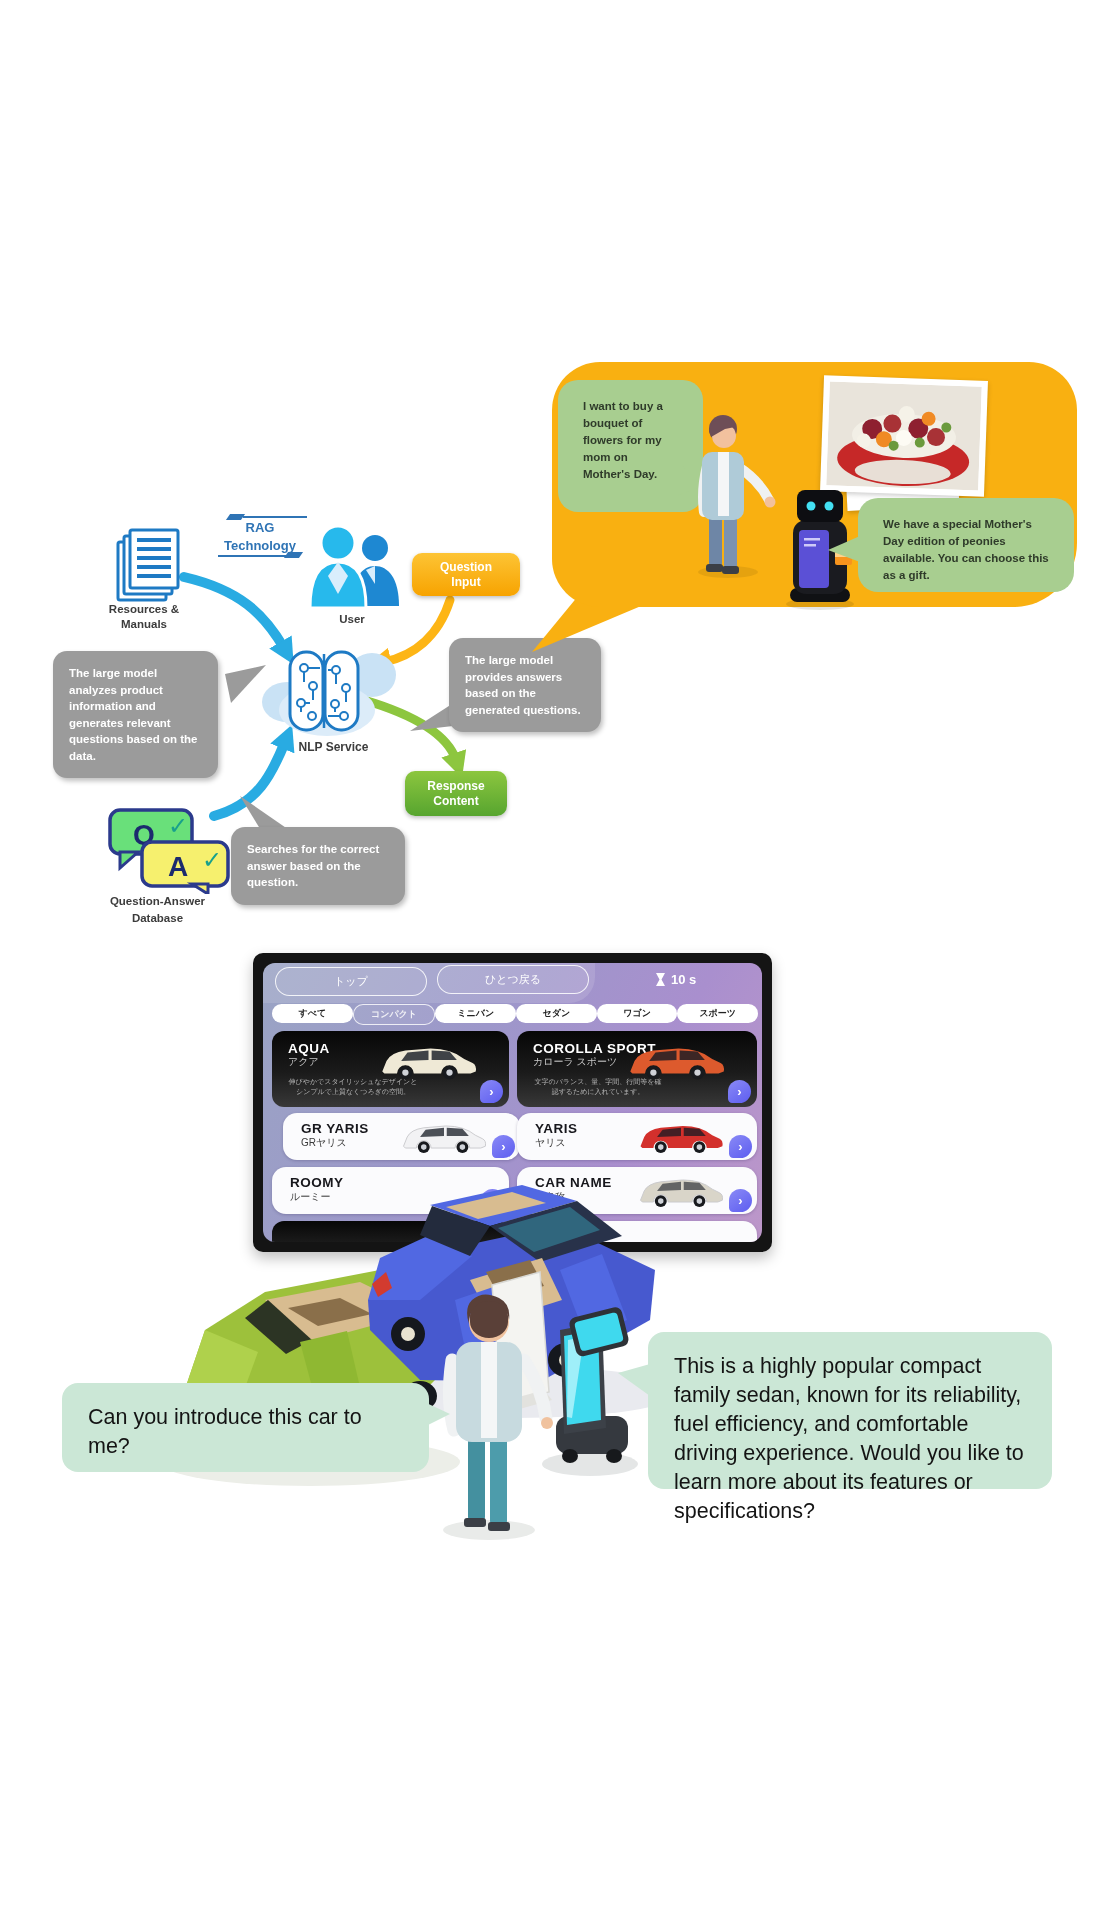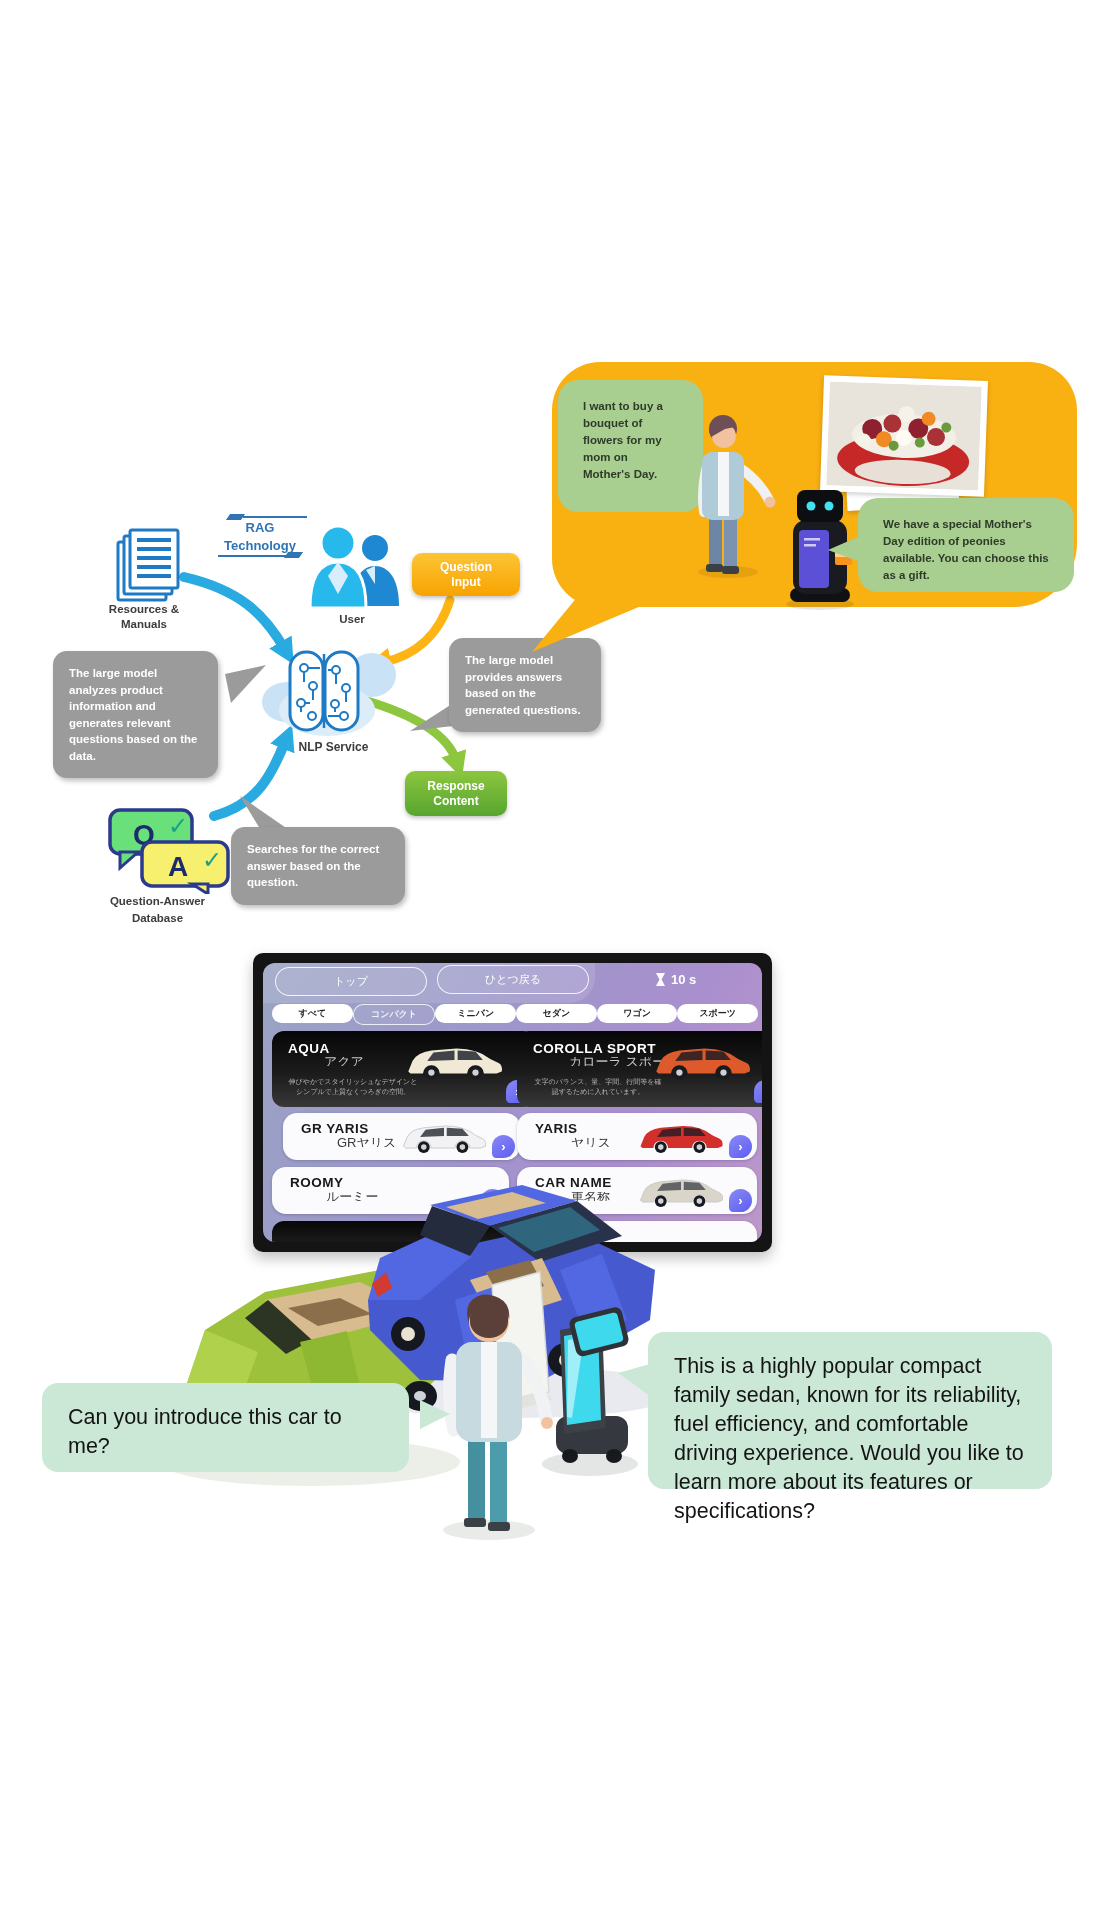--- a/index.html
+++ b/index.html
@@ -38,26 +38,26 @@
             font-size:11px;display:flex;align-items:center;justify-content:center;
             background:rgba(255,255,255,.06);overflow:hidden;white-space:nowrap;}
   .timer{color:#fff;font-size:13px;font-weight:bold;display:flex;align-items:center;gap:5px;}
   .cat-row{display:flex;}
   .cat-pill{flex:1;height:19px;border-radius:10px;background:#fff;color:#222;font-size:9px;
             font-weight:bold;display:flex;align-items:center;justify-content:center;
             overflow:hidden;white-space:nowrap;}
   .cat-pill.outline{background:rgba(255,255,255,.08);border:1px solid rgba(255,255,255,.8);
                     color:#f0f0f5;}
   .car-card{position:absolute;border-radius:12px;overflow:visible;}
-  .card-dark{background:linear-gradient(180deg,#070707 0%,#1b1b1b 55%,#383838 100%);padding-left:26px;}
+  .card-dark{background:linear-gradient(180deg,#070707 0%,#1b1b1b 55%,#383838 100%);}
   .card-light{background:#fbfbfd;border-radius:14px;box-shadow:0 1px 3px rgba(40,30,80,.25);}
   .car-name{font-weight:bold;letter-spacing:.5px;font-size:13.5px;line-height:15px;}
   .card-dark .car-name{color:#fff;}
   .card-light .car-name{color:#17171c;}
-  .car-kana{font-size:13px;line-height:9px;overflow:hidden;white-space:nowrap;margin-left:36px;}
+  .car-kana{font-size:10px;line-height:9px;overflow:hidden;white-space:nowrap;}
   .card-dark .car-kana{color:#c9c9c9;}
   .card-light .car-kana{color:#3a3a3a;}
   .car-desc{font-size:7px;color:#b5b5b5;line-height:10px;width:130px;overflow:hidden;}
   .chevron-dot{position:absolute;width:23px;height:23px;border-radius:50% 50% 50% 18%;
                background:linear-gradient(145deg,#8a8af6,#5d5df0);color:#fff;font-size:13px;
                font-weight:bold;display:flex;align-items:center;justify-content:center;}
   .car-thumb{position:absolute;}
 
   
   .mint-bubble{background:#cbe7d6;border-radius:16px;color:#141414;font-size:21.5px;
@@ -454,21 +454,21 @@
       <g transform="rotate(-14 598 1332)">
         <rect x="572" y="1312" width="54" height="40" rx="7" fill="#2e3237"></rect>
         <rect x="577" y="1317" width="44" height="30" rx="4" fill="#3fd9ee"></rect>
       </g>
     </g>
   </svg>
 
   <svg class="abs" style="left:416px;top:1396px;" width="36" height="36" viewBox="416 1396 36 36">
     <polygon points="420,1400 450,1414 420,1429" fill="#cbe7d6"></polygon>
   </svg>
-  <div class="abs mint-bubble" style="left:42px;top:1383px;width:315px;height:49px;">
+  <div class="abs mint-bubble" style="left:62px;top:1383px;width:315px;height:49px;">
     <span>Can you introduce this car to me?</span>
   </div>
 
   <svg class="abs" style="left:614px;top:1360px;" width="40" height="40" viewBox="614 1360 40 40">
     <polygon points="650,1364 618,1373 650,1396" fill="#cbe7d6"></polygon>
   </svg>
   <div class="abs mint-bubble" style="left:648px;top:1332px;width:352px;height:117px;">
     <span>This is a highly popular compact family sedan, known for its reliability, fuel efficiency, and comfortable driving experience. Would you like to learn more about its features or specifications?</span>
   </div>
 

